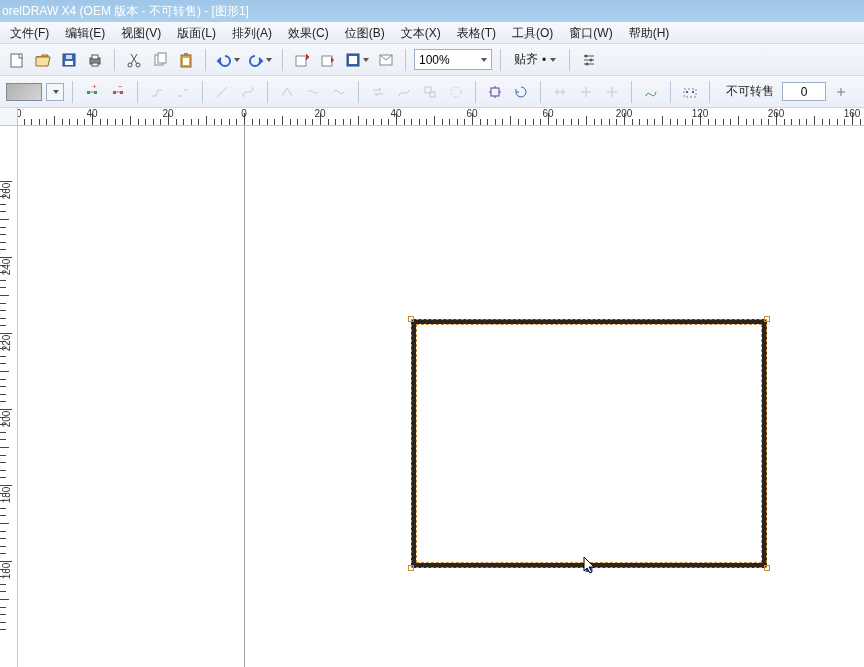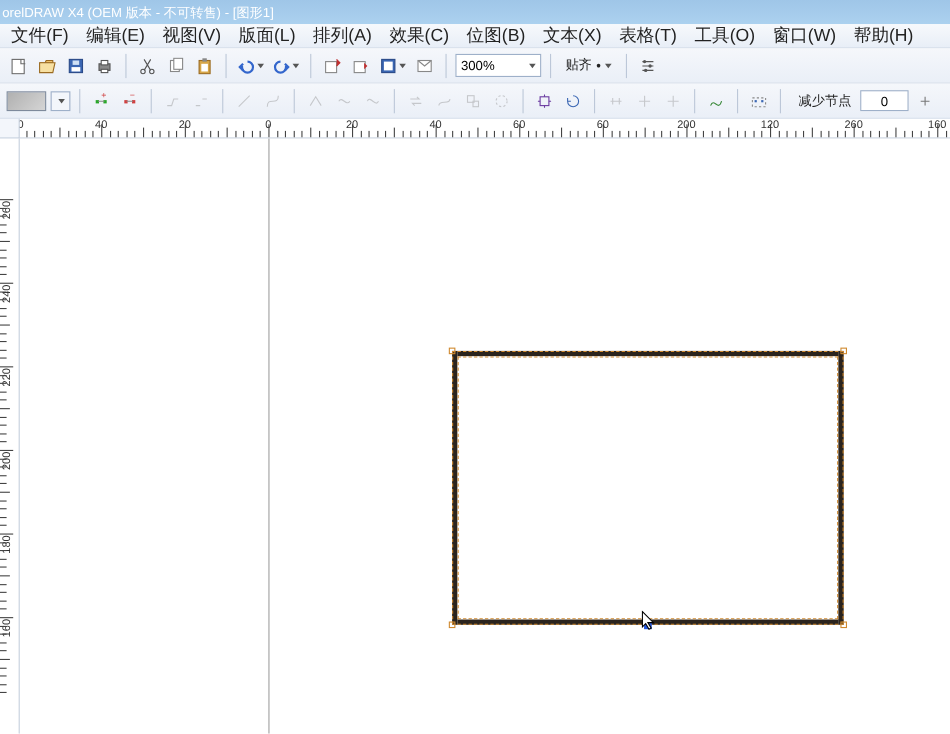--- a/index.html
+++ b/index.html
@@ -3,21 +3,21 @@
 <meta charset="utf-8">
 <style>
 * { box-sizing: border-box; margin: 0; padding: 0; font-family: "Microsoft YaHei", Arial, sans-serif; }
 body { width: 864px; height: 667px; overflow: hidden; background: #fff; position: relative; }
 
 
 .titlebar { height: 22px; background: linear-gradient(#9fc6e8,#acd1ef); color: #fff; font-size: 12px; line-height: 22px; padding-left: 2px; }
 
 
 .menubar { height: 22px; background: linear-gradient(#f7f9fc,#e8eef7); border-bottom: 1px solid #cdd7e6; display: flex; align-items: center; padding-left: 2px; }
-.menuitem { font-size: 16px; color: #222; padding: 0 8px; line-height: 20px; cursor: default; }
+.menuitem { font-size: 12px; color: #222; padding: 0 8px; line-height: 20px; cursor: default; }
 
 
 .toolbar { height: 32px; background: linear-gradient(#f5f7fb,#eaeff7); border-bottom: 1px solid #cdd7e6; display: flex; align-items: center; padding: 0 6px; gap: 4px; }
 .tb-btn { width: 22px; height: 22px; display: inline-flex; align-items: center; justify-content: center; border: 1px solid transparent; border-radius: 2px; }
 .tb-btn svg { display: block; }
 .sep { width: 1px; height: 22px; background: #bcc7d8; margin: 0 4px; }
 .dropdown-arrow { display:inline-block; margin-left:2px; border-left:3px solid transparent; border-right:3px solid transparent; border-top:4px solid #555; vertical-align:middle; }
 
 .zoom-box { width: 78px; height: 21px; border: 1px solid #9eb0c9; background: #fff; font-size: 12px; display: flex; align-items: center; padding: 0 4px; justify-content: space-between; }
 .paste-btn { height: 22px; border: 1px solid transparent; display: flex; align-items: center; font-size: 12px; color: #222; padding: 0 4px; }
@@ -164,21 +164,21 @@
       <span class="dropdown-arrow"></span>
     </span>
   <span class="tb-btn">
       <svg width="16" height="16">
         <rect x="2" y="3" width="12" height="10" fill="#fff" stroke="#888"></rect>
         <path d="M2 3l6 5 6-5" fill="none" stroke="#888"></path>
       </svg>
     </span>
   <div class="sep"></div>
   <div class="zoom-box">
-    <span>300%</span>
+    <span>100%</span>
     <span class="dropdown-arrow"></span>
   </div>
   <div class="sep"></div>
   <div class="paste-btn">
     <span>贴齐</span>
     <span style="margin-left:4px">•</span>
     <span class="dropdown-arrow" style="margin-left:4px"></span>
   </div>
   <div class="sep"></div>
   <span class="tb-btn">
@@ -310,21 +310,21 @@
     </span>
   <div class="sep"></div>
   <span class="tb-btn">
       <svg width="16" height="16">
         <rect x="2" y="5" width="12" height="8" fill="none" stroke="#888" stroke-dasharray="2"></rect>
         <rect x="4" y="7" width="2" height="2" fill="#3a66b3"></rect>
         <rect x="10" y="7" width="2" height="2" fill="#3a66b3"></rect>
       </svg>
     </span>
   <div class="sep"></div>
-  <span class="node-label">减少节点</span>
+  <span class="node-label">不可转售</span>
   <input class="node-input" value="0" style="">
   <span class="tb-btn">
       <svg width="16" height="16">
         <path d="M4 8h8M8 4v8" stroke="#777"></path>
       </svg>
     </span>
 </div>
 
 <div class="ruler-corner"></div>
 <div class="ruler-h" id="rulerH">

